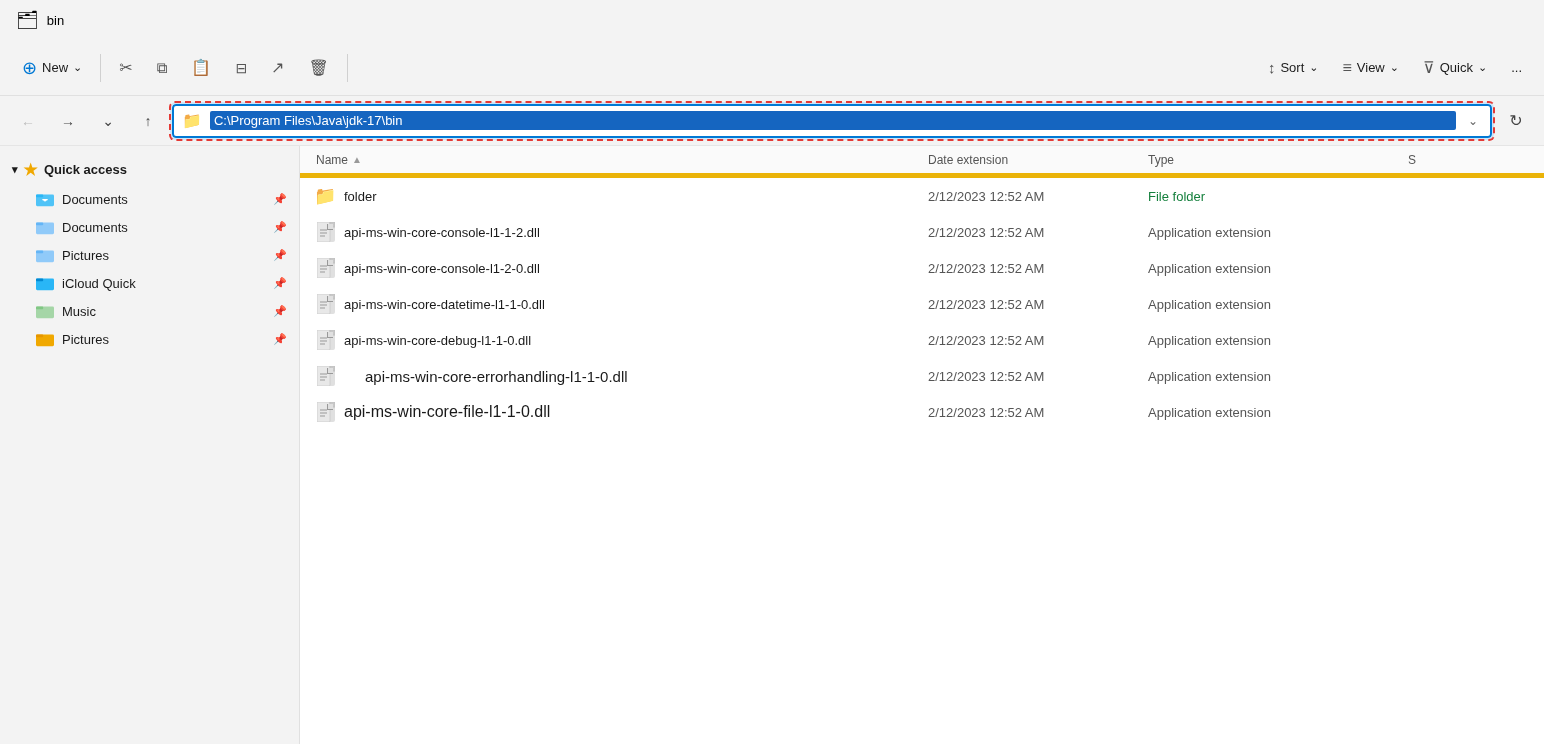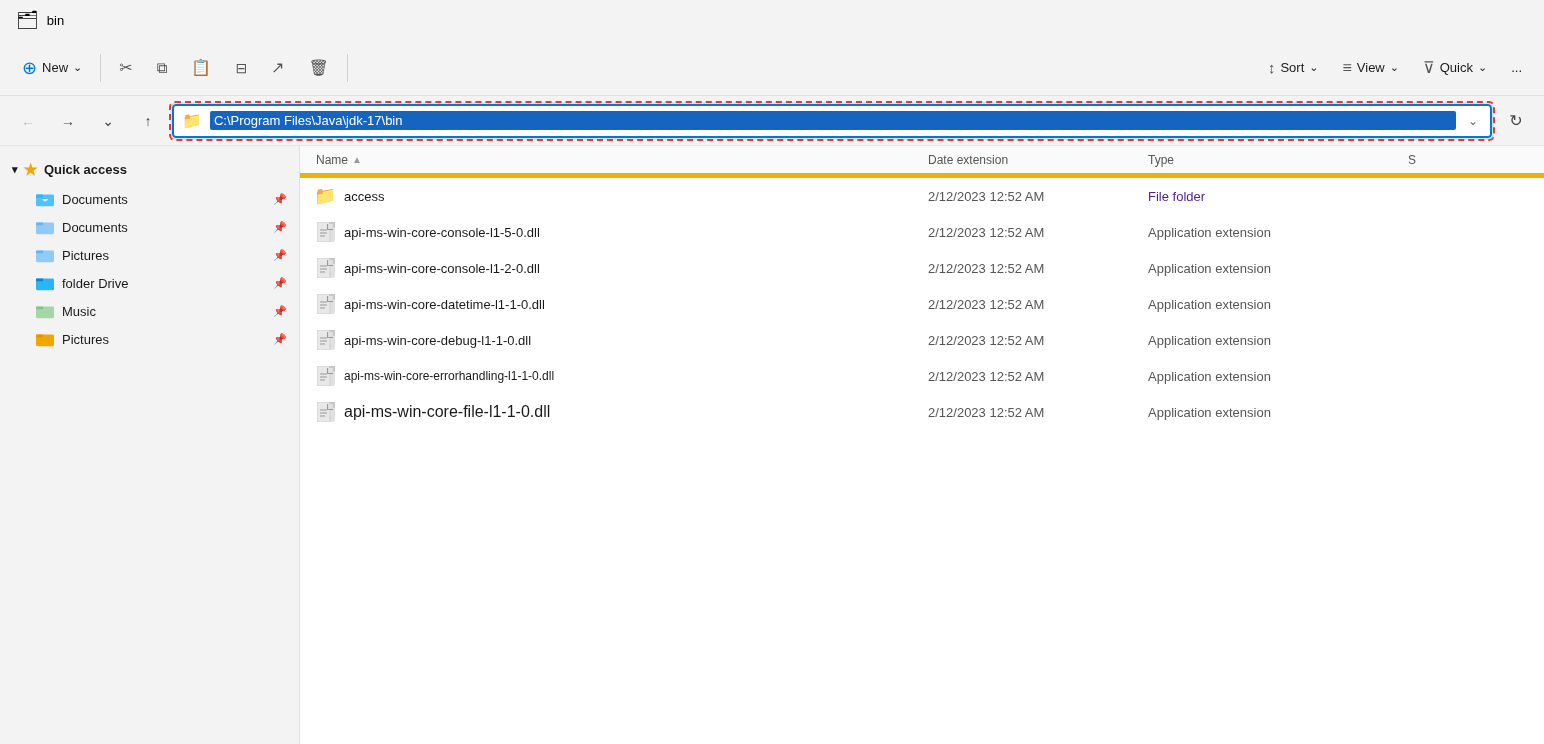--- a/index.html
+++ b/index.html
@@ -391,21 +391,21 @@
       </svg>
       <span>Pictures</span>
       <span class="pin-icon">📌</span>
     </div>
 
     <div class="sidebar-item">
       <svg class="sidebar-item-icon" viewBox="0 0 20 16" fill="none">
         <rect x="0" y="3" width="20" height="13" rx="1.5" fill="#29b6f6"></rect>
         <rect x="0" y="3" width="8" height="3" rx="1" fill="#0288d1"></rect>
       </svg>
-      <span>folder Drive</span>
+      <span>iCloud Quick</span>
       <span class="pin-icon">📌</span>
     </div>
 
     <div class="sidebar-item">
       <svg class="sidebar-item-icon" viewBox="0 0 20 16" fill="none">
         <rect x="0" y="3" width="20" height="13" rx="1.5" fill="#a5d6a7"></rect>
         <rect x="0" y="3" width="8" height="3" rx="1" fill="#81c784"></rect>
       </svg>
       <span>Music</span>
       <span class="pin-icon">📌</span>
@@ -438,41 +438,41 @@
         <span>S</span>
       </div>
     </div>
 
     <div class="file-list" id="file-list">
         <div class="file-row">
       <div class="file-name-cell">
         <span class="file-icon">
               <span style="font-size:18px;">📁</span>
             </span>
-        <span style="font-size:13px;">access</span>
-      </div>
-      <span style="font-size:13px;color:#555;">2/12/2023 12:52 AM</span>
-      <span style="font-size:13px;color:#4c1d95;">File folder</span>
+        <span style="font-size:13px;">folder</span>
+      </div>
+      <span style="font-size:13px;color:#555;">2/12/2023 12:52 AM</span>
+      <span style="font-size:13px;color:#15803d;">File folder</span>
       <span style="font-size:13px;color:#555;"></span>
     </div>
         <div class="file-row">
       <div class="file-name-cell">
         <span class="file-icon">
               <div class="dll-icon">
         <svg width="18" height="20" viewBox="0 0 18 20" fill="none">
           <rect x="0" y="0" width="13" height="20" rx="1" fill="#e8e8e8" stroke="#bbb" stroke-width="0.5"></rect>
           <polygon points="13,0 18,5 13,5" fill="#d0d0d0" stroke="#bbb" stroke-width="0.5"></polygon>
           <rect x="13" y="0" width="5" height="5" fill="#c8c8c8" stroke="#bbb" stroke-width="0.5"></rect>
           <line x1="3" y1="8" x2="10" y2="8" stroke="#999" stroke-width="1"></line>
           <line x1="3" y1="11" x2="10" y2="11" stroke="#999" stroke-width="1"></line>
           <line x1="3" y1="14" x2="8" y2="14" stroke="#999" stroke-width="1"></line>
         </svg>
       </div>
             </span>
-        <span style="font-size:13px;">api-ms-win-core-console-l1-5-0.dll</span>
+        <span style="font-size:13px;">api-ms-win-core-console-l1-1-2.dll</span>
       </div>
       <span style="font-size:13px;color:#555;">2/12/2023 12:52 AM</span>
       <span style="font-size:13px;color:#555;">Application extension</span>
       <span style="font-size:13px;color:#555;"></span>
     </div>
         <div class="file-row">
       <div class="file-name-cell">
         <span class="file-icon">
               <div class="dll-icon">
         <svg width="18" height="20" viewBox="0 0 18 20" fill="none">
@@ -538,21 +538,21 @@
         <svg width="18" height="20" viewBox="0 0 18 20" fill="none">
           <rect x="0" y="0" width="13" height="20" rx="1" fill="#e8e8e8" stroke="#bbb" stroke-width="0.5"></rect>
           <polygon points="13,0 18,5 13,5" fill="#d0d0d0" stroke="#bbb" stroke-width="0.5"></polygon>
           <rect x="13" y="0" width="5" height="5" fill="#c8c8c8" stroke="#bbb" stroke-width="0.5"></rect>
           <line x1="3" y1="8" x2="10" y2="8" stroke="#999" stroke-width="1"></line>
           <line x1="3" y1="11" x2="10" y2="11" stroke="#999" stroke-width="1"></line>
           <line x1="3" y1="14" x2="8" y2="14" stroke="#999" stroke-width="1"></line>
         </svg>
       </div>
             </span>
-        <span style="font-size:12px;">api-ms-win-core-errorhandling-l1-1-0.dll</span>
+        <span style="font-size:15px;margin-left:21px;">api-ms-win-core-errorhandling-l1-1-0.dll</span>
       </div>
       <span style="font-size:13px;color:#555;">2/12/2023 12:52 AM</span>
       <span style="font-size:13px;color:#555;">Application extension</span>
       <span style="font-size:13px;color:#555;"></span>
     </div>
         <div class="file-row">
       <div class="file-name-cell">
         <span class="file-icon">
               <div class="dll-icon">
         <svg width="18" height="20" viewBox="0 0 18 20" fill="none">

